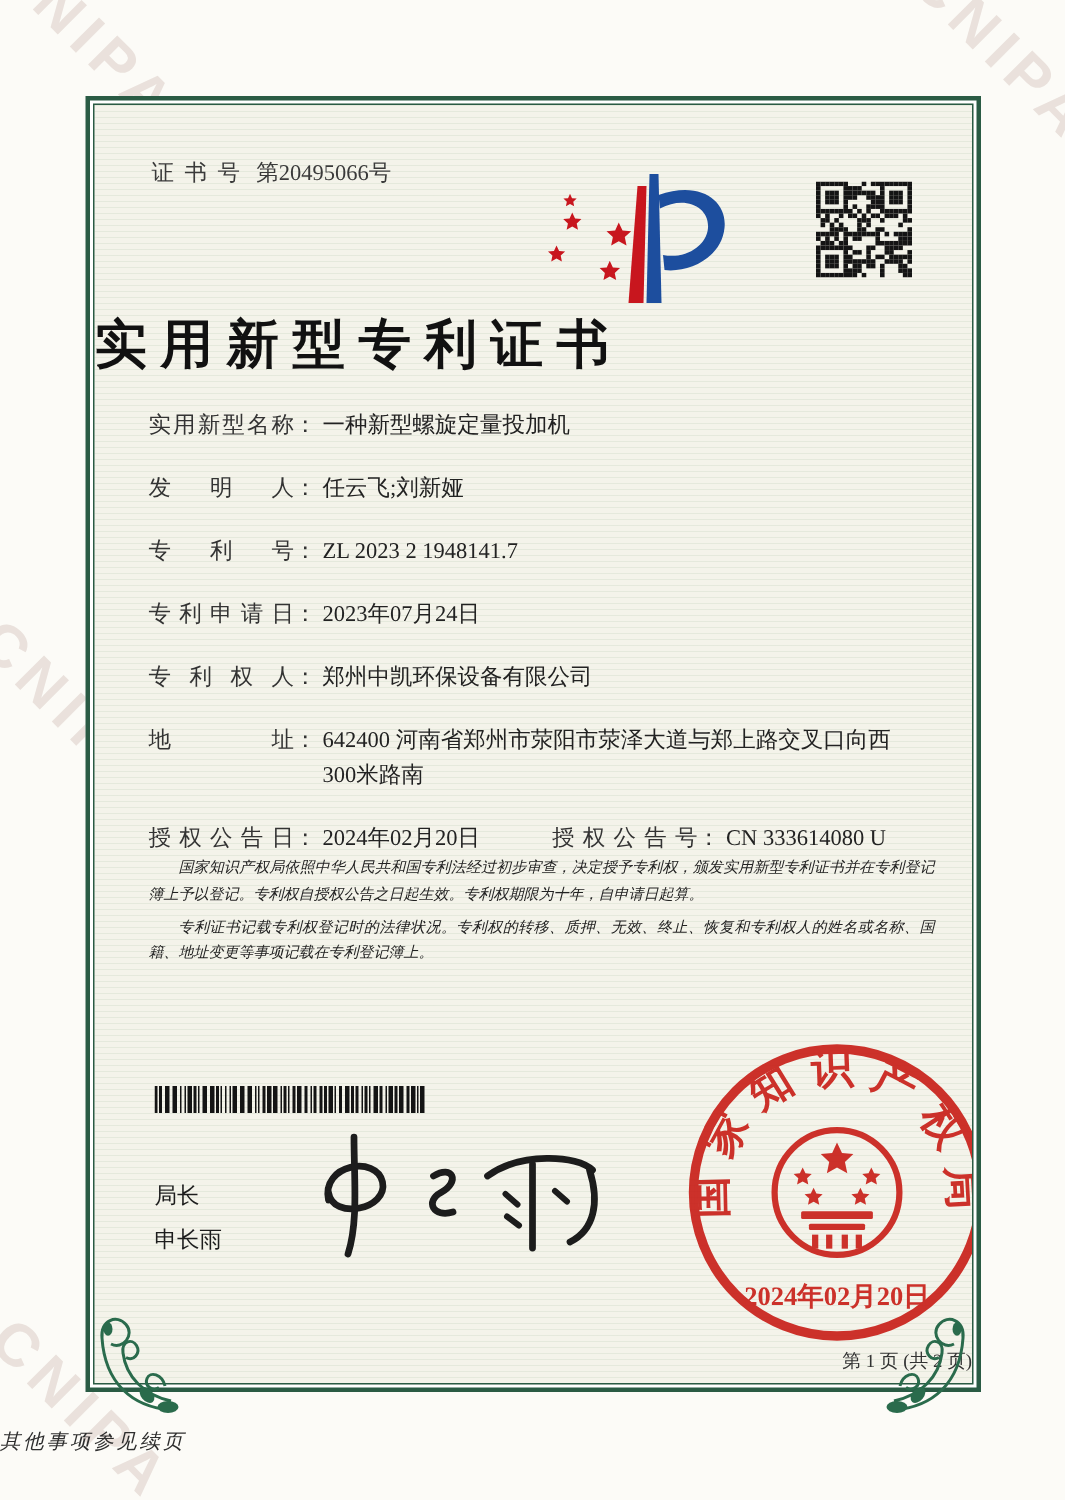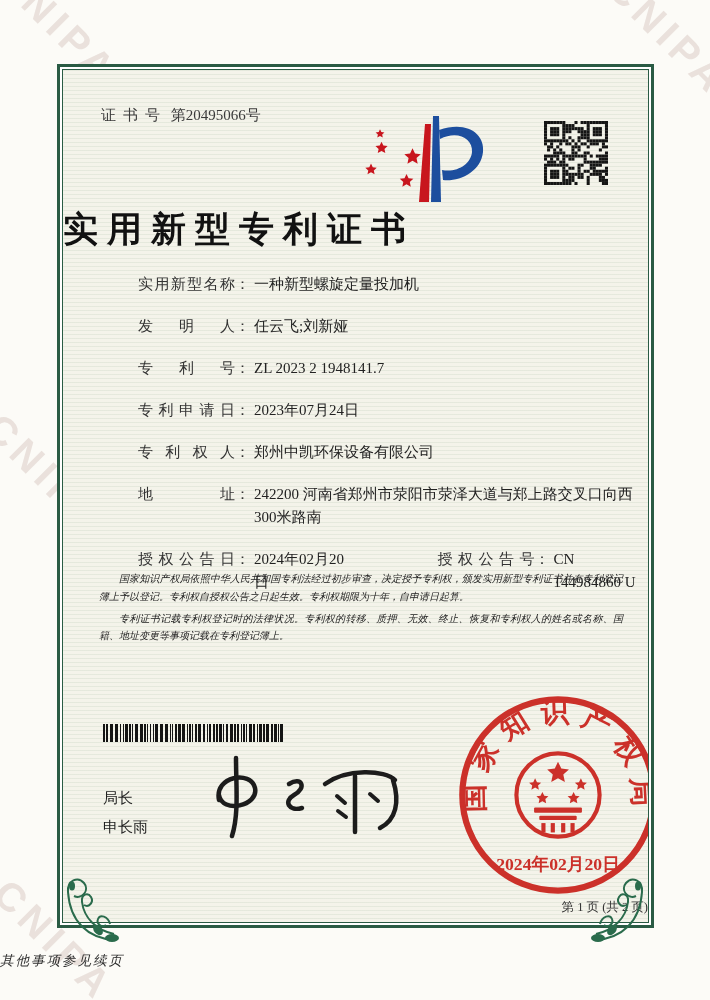--- a/index.html
+++ b/index.html
@@ -38,25 +38,25 @@
   .qr{position:absolute;left:481px;top:51px;width:64px;height:64px;}
   .title{
     position:absolute;left:0;top:136px;width:100%;text-align:left;
     font-size:35px;font-weight:700;letter-spacing:9px;color:#111;
     white-space:nowrap;
   }
   .fields{position:absolute;left:36px;top:203px;width:540px;font-size:15px;}
   .frow{margin-bottom:19px;line-height:23px;display:flex;}
   .flabel{
     display:inline-block;width:97px;flex:0 0 97px;
-    text-align:justify;text-align-last:justify;color:#333;margin-left:39px;
+    text-align:justify;text-align-last:justify;color:#333;
   }
   .fcolon{flex:0 0 auto;padding-right:4px;color:#333;}
   .fvalue{color:#222;max-width:400px;}
-  .grant-row{display:flex;margin-bottom:0;line-height:23px;justify-content:flex-end;}
+  .grant-row{display:flex;margin-bottom:0;line-height:23px;}
   .grant-right{display:flex;margin-left:48px;}
   .paras{
     position:absolute;left:36px;top:500px;width:524px;
     font-size:10px;line-height:1.78;color:#222;
     font-style:italic;text-align:justify;
   }
   .paras p{margin:0 0 4px 0;text-indent:2em;}
   .barcode{position:absolute;left:40px;top:654px;width:183px;height:18px;}
   .signer{position:absolute;left:40px;top:714px;font-size:15px;color:#1d1d1d;line-height:29px;}
   .signature{position:absolute;left:126px;top:678px;width:220px;height:92px;}
@@ -389,30 +389,30 @@
         <span class="fvalue">2023年07月24日</span>
       </div>
       <div class="frow">
         <span class="flabel">专利权人</span>
         <span class="fcolon">：</span>
         <span class="fvalue">郑州中凯环保设备有限公司</span>
       </div>
       <div class="frow">
         <span class="flabel">地址</span>
         <span class="fcolon">：</span>
-        <span class="fvalue" style="max-width:388px">242200 河南省郑州市荥阳市荥泽大道与郑上路交叉口向西300米路南</span>
+        <span class="fvalue" style="max-width:388px">642400 河南省郑州市荥阳市荥泽大道与郑上路交叉口向西300米路南</span>
       </div>
       <div class="grant-row">
         <span class="flabel">授权公告日</span>
         <span class="fcolon">：</span>
         <span class="fvalue">2024年02月20日</span>
         <span class="grant-right">
           <span class="flabel">授权公告号</span>
           <span class="fcolon">：</span>
-          <span class="fvalue">CN 144984860 U</span>
+          <span class="fvalue">CN 333614080 U</span>
         </span>
       </div>
     </div>
 
     <div class="paras">
       <p>国家知识产权局依照中华人民共和国专利法经过初步审查，决定授予专利权，颁发实用新型专利证书并在专利登记簿上予以登记。专利权自授权公告之日起生效。专利权期限为十年，自申请日起算。</p>
       <p>专利证书记载专利权登记时的法律状况。专利权的转移、质押、无效、终止、恢复和专利权人的姓名或名称、国籍、地址变更等事项记载在专利登记簿上。</p>
     </div>
 
     <svg class="barcode" id="barcode" viewBox="0 0 183 18" preserveAspectRatio="none">

